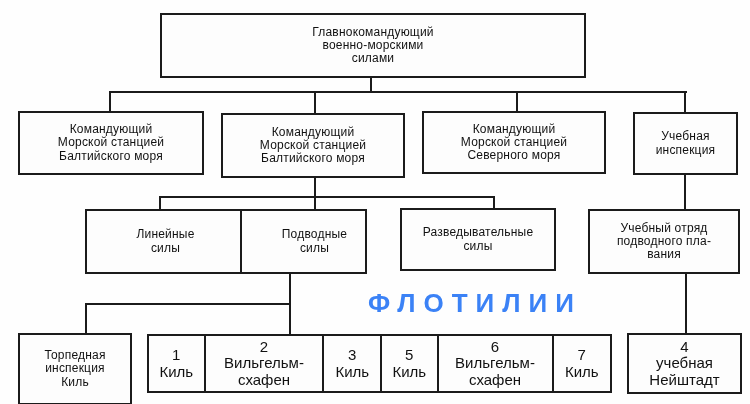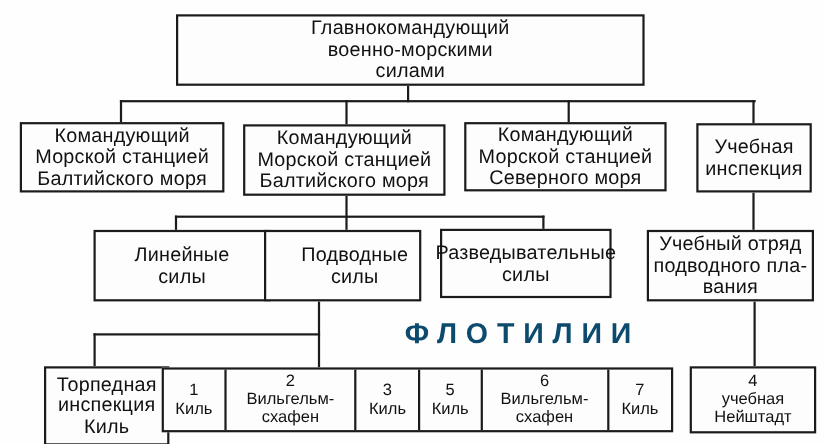--- a/index.html
+++ b/index.html
@@ -21,38 +21,38 @@
     box-sizing: border-box;
     border: 2px solid #1b1b1b;
     background: #fdfdfd;
     display: flex;
     align-items: center;
     justify-content: center;
     text-align: center;
   }
   .node .label {
     white-space: pre-line;
-    font-size: 18px;
+    font-size: 12px;
     line-height: 1.09;
     letter-spacing: 0.2px;
   }
   .line {
     position: absolute;
     background: #1b1b1b;
   }
   .heading {
     position: absolute;
     left: 340px;
     top: 288px;
     width: 270px;
     text-align: center;
     font-size: 26px;
     font-weight: bold;
     letter-spacing: 8px;
-    color: #0c4a6e;
+    color: #3b82f6;
   }
   .flotilla-row {
     position: absolute;
     left: 147px;
     top: 334px;
     width: 465px;
     height: 59px;
     box-sizing: border-box;
     border: 2px solid #1b1b1b;
     background: #fdfdfd;
@@ -121,37 +121,37 @@
   </div>
   <div class="node" style="left:633px; top:112px; width:105px; height:63px;">
     <span class="label">Учебная
 инспекция</span>
   </div>
 
   <div class="node" style="left:85px; top:209px; width:161px; height:65px;">
     <span class="label">Линейные
 силы</span>
   </div>
-  <div class="node" style="left:240px; top:209px; width:143px; height:65px;padding-left:22px;">
+  <div class="node" style="left:240px; top:209px; width:127px; height:65px;padding-left:22px;">
     <span class="label">Подводные
 силы</span>
   </div>
   <div class="node" style="left:400px; top:208px; width:156px; height:63px;">
     <span class="label">Разведывательные
 силы</span>
   </div>
   <div class="node" style="left:588px; top:209px; width:152px; height:65px;">
     <span class="label">Учебный отряд
 подводного пла-
 вания</span>
   </div>
 
   <div class="heading">ФЛОТИЛИИ</div>
 
-  <div class="node" style="left:18px; top:333px; width:114px; height:72px;margin-left:22px;">
+  <div class="node" style="left:18px; top:333px; width:114px; height:72px;">
     <span class="label small-label">Торпедная
 инспекция
 Киль</span>
   </div>
 
   <div class="flotilla-row">
     <div class="fcell" style="width:55px;">
       <span class="num">1</span>
       <span class="base">Киль</span>
     </div>

